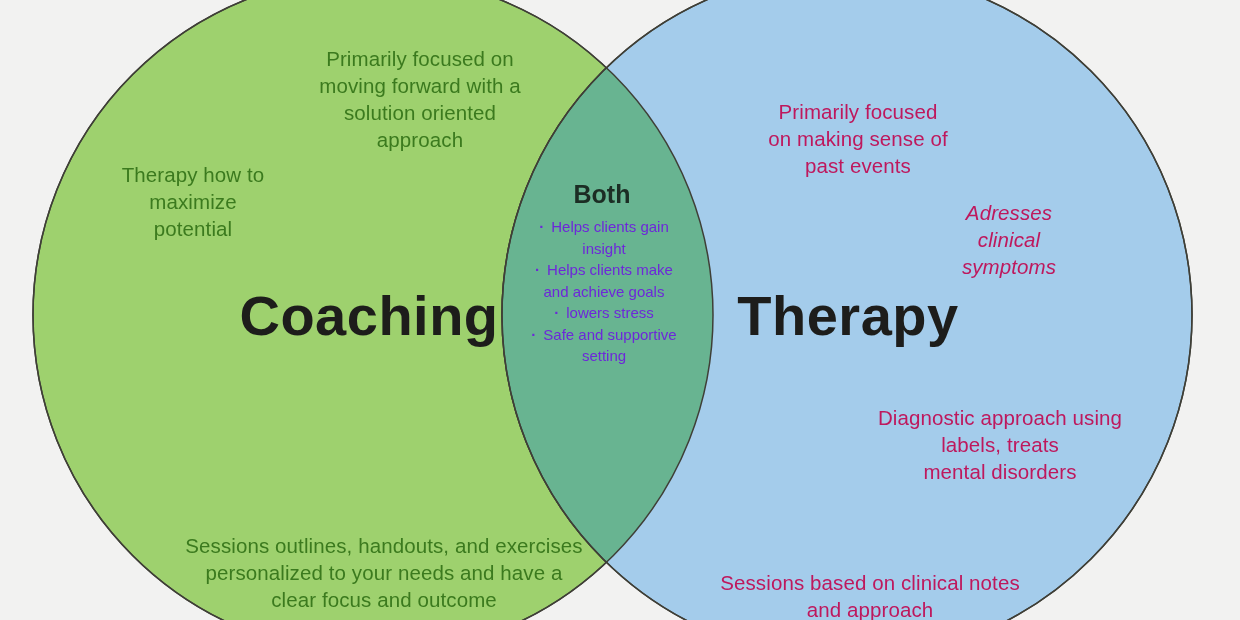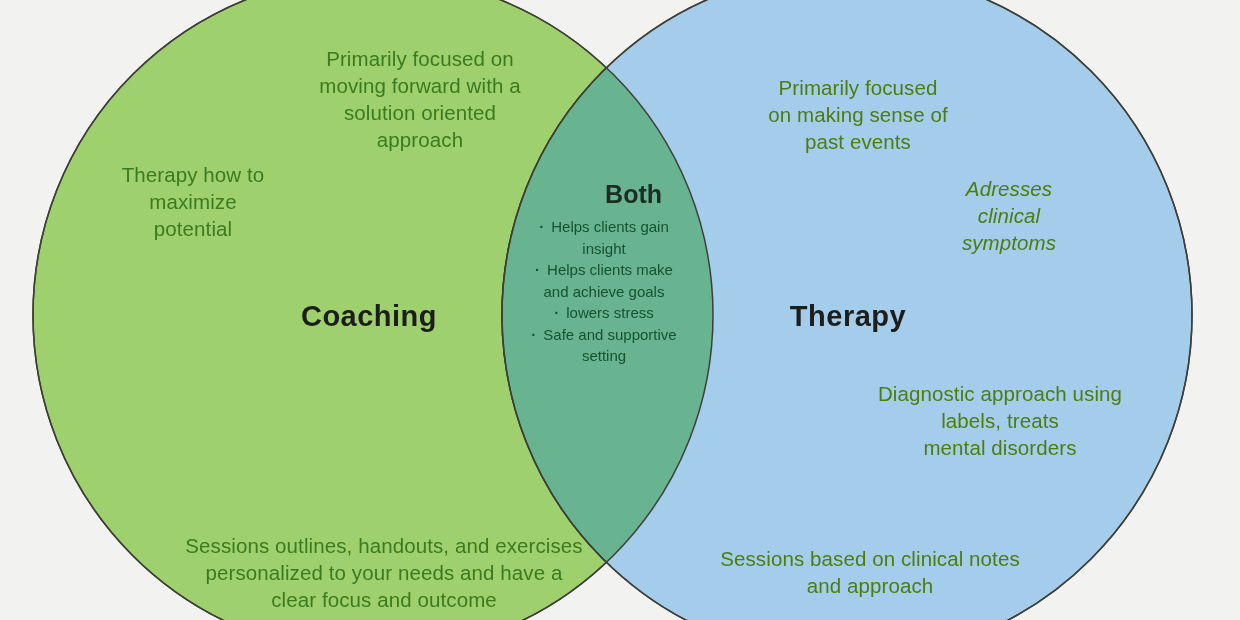--- a/index.html
+++ b/index.html
@@ -18,50 +18,50 @@
 
   .note {
     position: absolute;
     text-align: center;
     white-space: pre-line;
     font-size: 20.5px;
     line-height: 27px;
     letter-spacing: 0.1px;
   }
   .note.green { color: #3b7a1e; }
-  .note.blue  { color: #4d7c0f; }
+  .note.blue  { color: #be185d; margin-top: 24px; }
 
   .circle-title {
     position: absolute;
     text-align: center;
     font-weight: 700;
-    font-size: 29px;
+    font-size: 56px;
     line-height: 54px;
     color: #1d1d1b;
     letter-spacing: 0.5px;
   }
 
   .both-title {
     position: absolute;
-    text-align: right;
+    text-align: center;
     font-weight: 700;
     font-size: 25px;
     line-height: 30px;
     color: #1c2d24;
   }
 
   .bullets {
     position: absolute;
     list-style: none;
     margin: 0;
     padding: 0;
     text-align: center;
     font-size: 15px;
     line-height: 21.5px;
-    color: #14532d;
+    color: #6d28d9;
   }
   .bullets li { white-space: pre-line; }
   .bullets li::before {
     content: "\00B7";
     font-weight: 700;
     margin-right: 7px;
   }
 
   
   #note-l0 { left: 305px; top: 45px;  width: 230px; }

